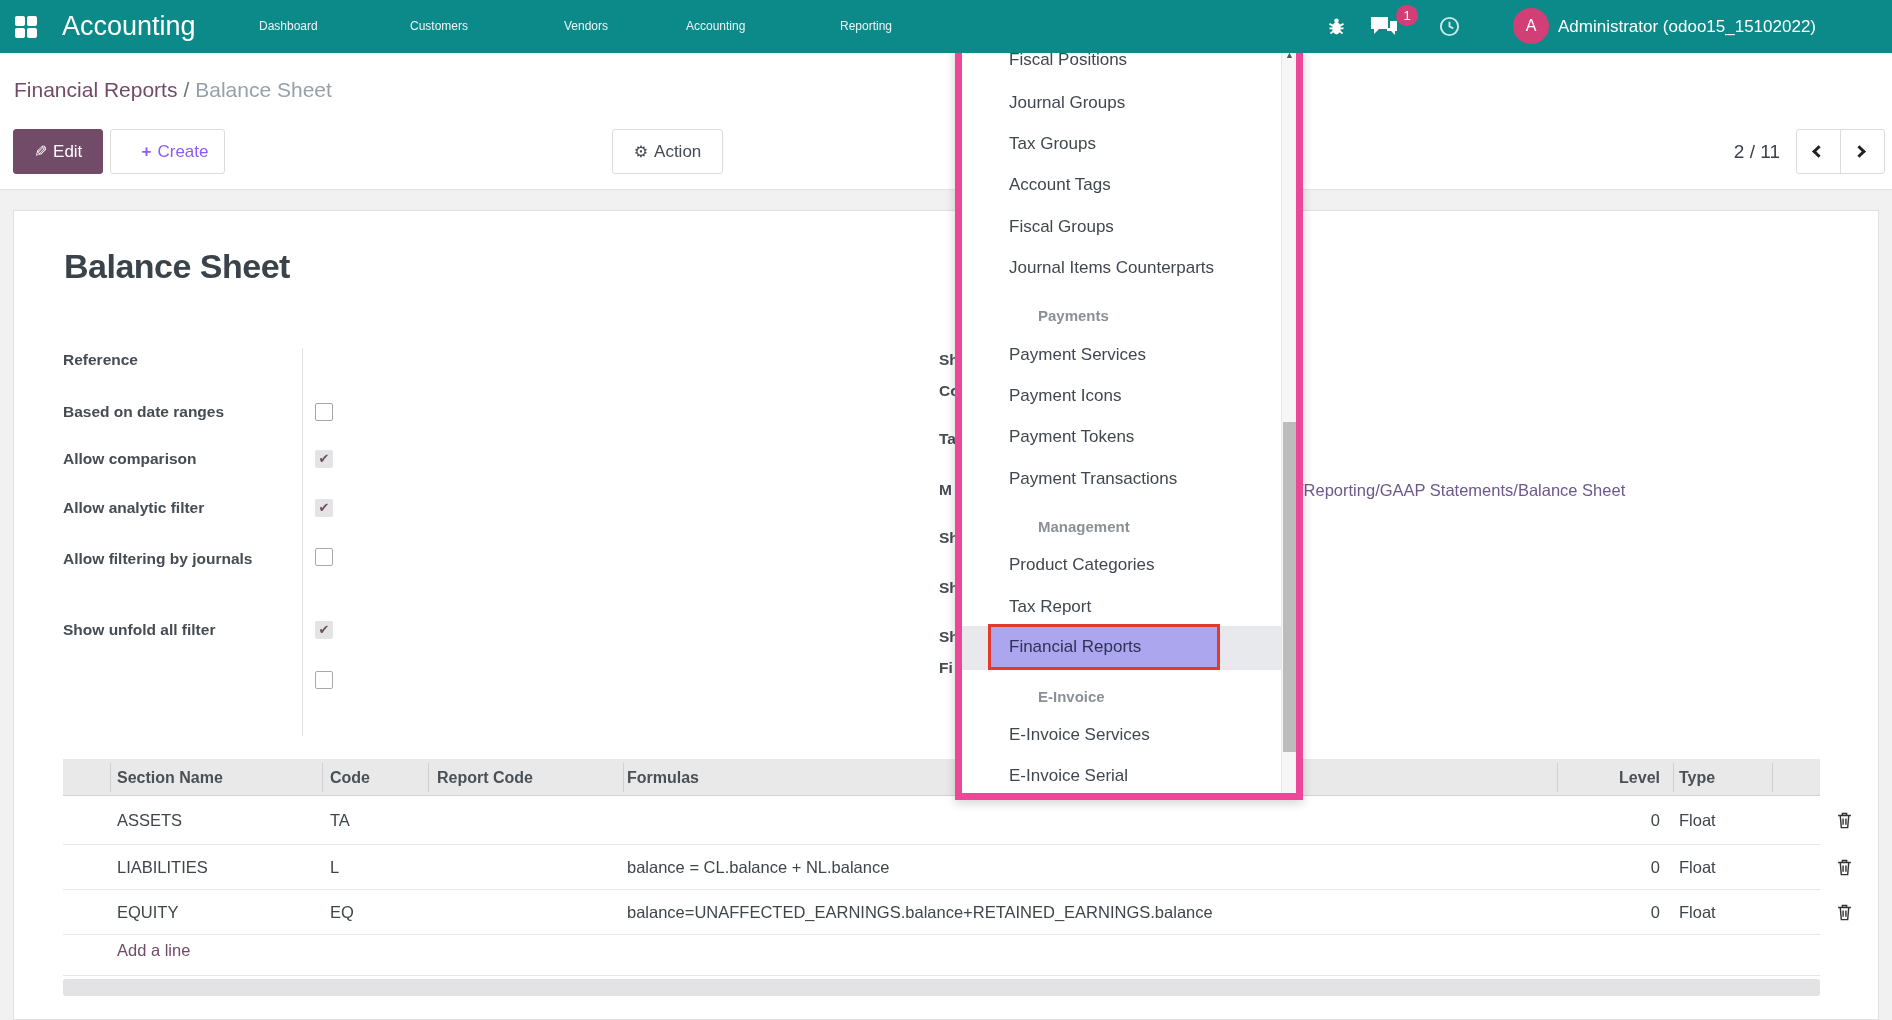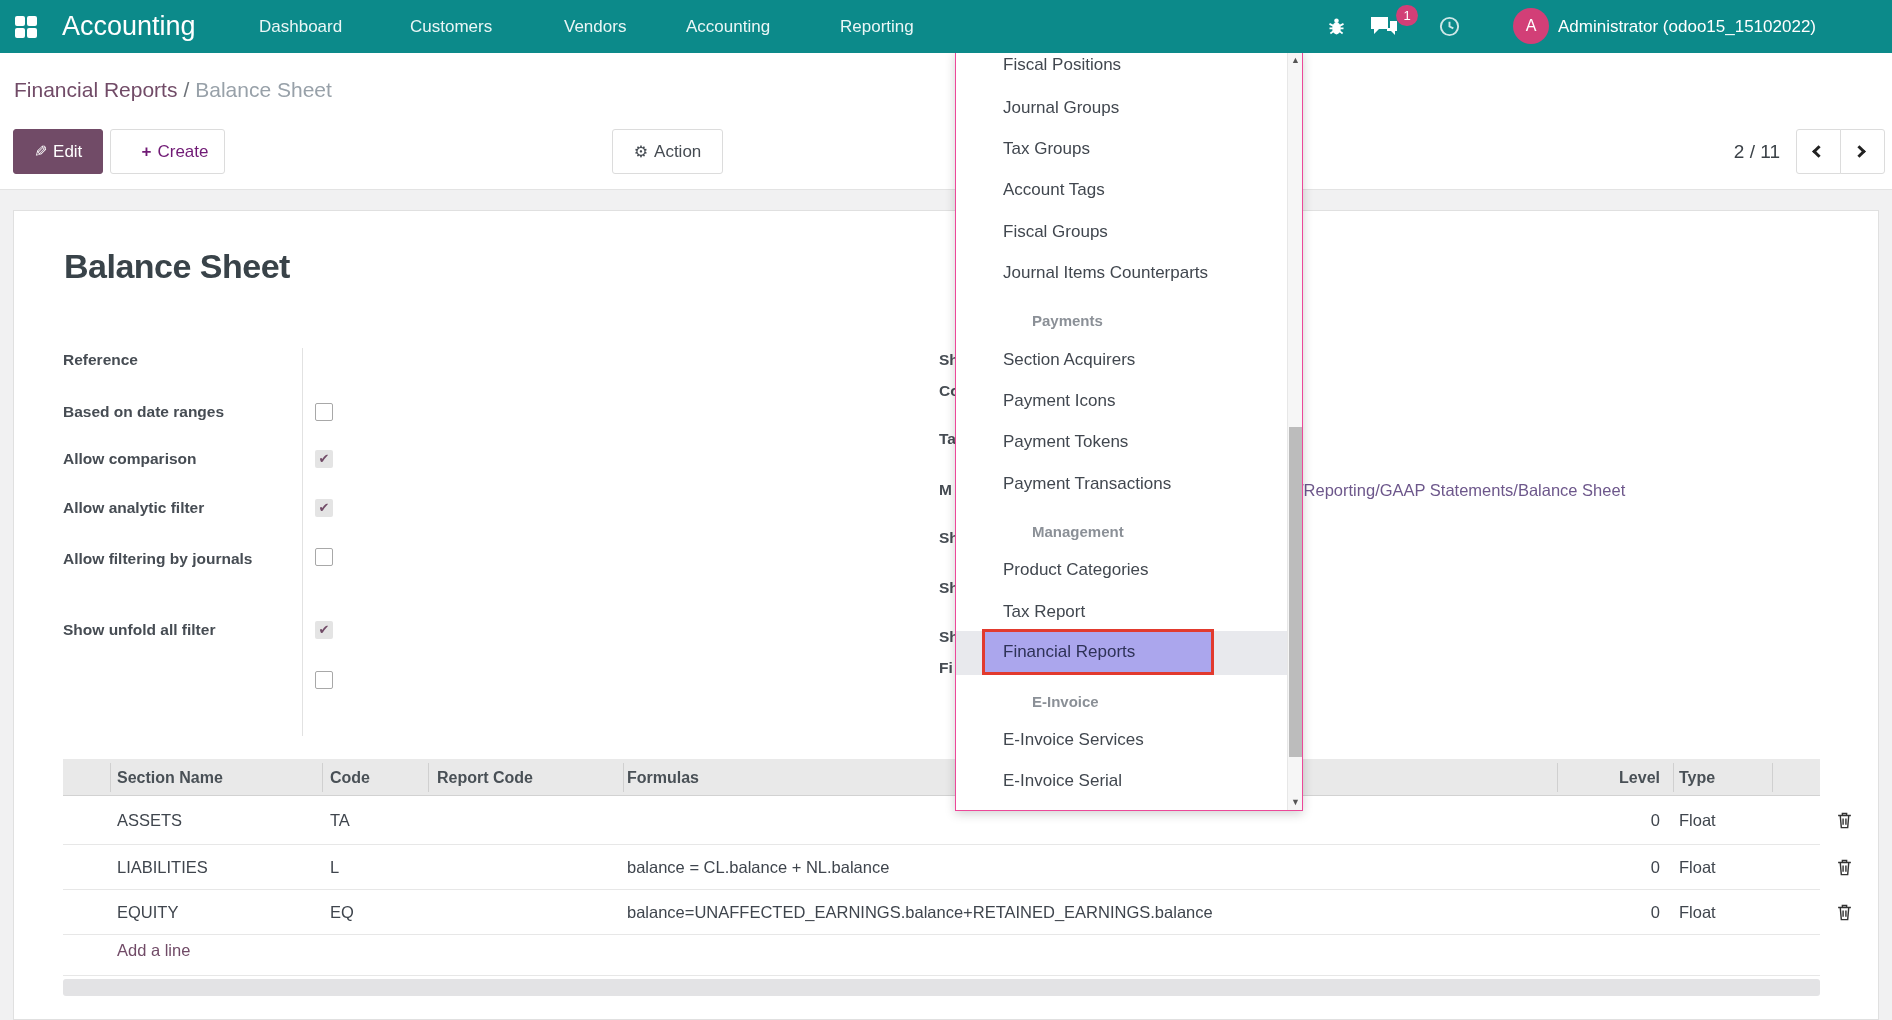--- a/index.html
+++ b/index.html
@@ -7,38 +7,38 @@
   .stage{position:relative;width:1892px;height:1020px;overflow:hidden;
          font-family:"Liberation Sans","DejaVu Sans",sans-serif;color:#3f454d;}
   .abs{position:absolute;}
 
   
   .navbar{position:absolute;left:0;top:0;width:1892px;height:53px;background:#0c8a8a;z-index:60;}
   .brand{position:absolute;left:62px;top:0;height:53px;line-height:53px;color:#fff;font-size:27px;}
   .grid-icon{position:absolute;left:15px;top:16px;width:22px;height:22px;display:grid;
              grid-template-columns:10px 10px;grid-template-rows:10px 10px;gap:2px;}
   .grid-icon div{background:#fff;border-radius:2px;}
-  .nav-item{position:absolute;top:0;height:53px;line-height:53px;color:#eaf6f6;font-size:17px;cursor:pointer;}
+  .nav-item{position:absolute;top:0;height:53px;line-height:53px;color:#eaf6f6;font-size:12px;cursor:pointer;}
   .nav-item.active{background:rgba(0,0,0,0.14);text-align:center;color:#fff;}
   .badge{position:absolute;left:1396px;top:5px;min-width:22px;height:21px;border-radius:11px;
          background:#d23f77;color:#fff;font-size:13px;line-height:21px;text-align:center;padding:0 4px;}
   .avatar{position:absolute;left:1513px;top:8px;width:36px;height:36px;border-radius:50%;
           background:#d23f77;color:#fff;font-size:16px;line-height:36px;text-align:center;}
   .user-name{position:absolute;left:1558px;top:0;height:53px;line-height:53px;font-size:17px;color:#fff;}
 
   
   .control-panel{position:absolute;left:0;top:53px;width:1892px;height:137px;background:#fff;border-bottom:1px solid #e3e3e3;}
   .breadcrumb{position:absolute;left:14px;top:78px;font-size:21px;}
   .bc-parent{color:#714B67;cursor:pointer;}
   .bc-sep{color:#6d7278;margin:0 6px;}
   .bc-current{color:#98a1a9;}
   .btn{position:absolute;top:129px;height:45px;border-radius:3px;font-size:17px;line-height:43px;
        text-align:center;cursor:pointer;}
   .btn-edit{left:13px;width:90px;background:#714B67;color:#fff;border:1px solid #714B67;}
-  .btn-create{left:110px;width:115px;background:#fff;color:#701a75;border:1px solid #dcdcdc;padding-left:15px;}
+  .btn-create{left:110px;width:115px;background:#fff;color:#8b5cf6;border:1px solid #dcdcdc;padding-left:15px;}
   .btn-action{left:612px;width:111px;background:#fff;color:#454b52;border:1px solid #dcdcdc;}
   .pencil{display:inline-block;transform:scaleX(-1);margin-right:6px;font-size:16px;}
   .plus{font-weight:bold;margin-right:6px;}
   .gear{margin-right:6px;font-size:16px;}
   .pager-text{position:absolute;left:1690px;top:129px;width:90px;height:45px;line-height:45px;
               text-align:right;font-size:19px;color:#3c4248;}
   .pager-btn{position:absolute;top:129px;width:45px;height:45px;background:#fff;border:1px solid #dcdcdc;cursor:pointer;}
   .pager-prev{left:1796px;border-radius:3px 0 0 3px;}
   .pager-next{left:1840px;border-radius:0 3px 3px 0;}
   .chev{position:absolute;left:17px;top:17px;width:9px;height:9px;border-left:3px solid #222;border-bottom:3px solid #222;}
@@ -63,22 +63,22 @@
   .th-sep{position:absolute;top:4px;width:1px;height:29px;background:#d0d0d0;}
   .trow{position:absolute;left:63px;width:1757px;background:#fff;border-bottom:1px solid #e7e7e7;z-index:2;}
   .td{position:absolute;top:0;font-size:16.5px;color:#3f454d;white-space:nowrap;}
   .td-level{text-align:right;width:100px;}
   .trash{position:absolute;left:1773px;cursor:pointer;}
   .add-line{position:absolute;left:117px;top:941px;font-size:16.5px;color:#714B67;cursor:pointer;z-index:2;}
   .tbl-bottom-line{position:absolute;left:63px;top:975px;width:1757px;height:1px;background:#e7e7e7;}
   .hscroll{position:absolute;left:63px;top:979px;width:1757px;height:17px;background:#e3e3e5;border-radius:3px;z-index:2;}
 
   
-  .dropdown{position:absolute;left:955px;top:51px;width:348px;height:760px;background:#fff;
-            border:1px solid #ec4899;box-shadow:0 3px 10px rgba(0,0,0,0.18);z-index:50;overflow:hidden;}
+  .dropdown{position:absolute;left:955px;top:40px;width:348px;height:760px;background:#fff;
+            border:7px solid #ec4899;box-shadow:0 3px 10px rgba(0,0,0,0.18);z-index:50;overflow:hidden;}
   .dd-item{position:absolute;left:47px;height:28px;line-height:28px;font-size:17px;color:#41474f;cursor:pointer;white-space:nowrap;}
   .dd-header{position:absolute;left:32px;height:28px;line-height:28px;font-size:15px;font-weight:bold;color:#8b9097;white-space:nowrap;margin-left:44px;}
   .dd-hl-row{position:absolute;left:0;top:579px;width:331px;height:44px;background:#e8e9ed;}
   .dd-red-box{position:absolute;left:26px;top:577px;width:232px;height:46px;border:3px solid #e23a2e;
               background:#aba6ed;cursor:pointer;}
   .dd-red-box span{display:block;margin-left:18px;line-height:40px;font-size:17px;color:#2e3257;white-space:nowrap;}
   .dd-scroll{position:absolute;right:0;top:0;width:15px;height:758px;background:#f6f6f6;border-left:1px solid #e7e7e7;}
   .dd-thumb{position:absolute;left:1px;top:375px;width:13px;height:330px;background:#bcbcbc;cursor:pointer;}
   .dd-arrow{position:absolute;left:0;width:15px;font-size:9px;color:#555;text-align:center;cursor:pointer;}
   svg{display:block;}
@@ -231,21 +231,21 @@
   <div class="dropdown">
     <div class="dd-hl-row"></div>
 
     <div class="dd-item" style="top:-1px;">Fiscal Positions</div>
     <div class="dd-item" style="top:42px;">Journal Groups</div>
     <div class="dd-item" style="top:83px;">Tax Groups</div>
     <div class="dd-item" style="top:124px;">Account Tags</div>
     <div class="dd-item" style="top:166px;">Fiscal Groups</div>
     <div class="dd-item" style="top:207px;">Journal Items Counterparts</div>
     <div class="dd-header" style="top:255px;">Payments</div>
-    <div class="dd-item" style="top:294px;">Section Acquirers</div>
+    <div class="dd-item" style="top:294px;">Payment Services</div>
     <div class="dd-item" style="top:335px;">Payment Icons</div>
     <div class="dd-item" style="top:376px;">Payment Tokens</div>
     <div class="dd-item" style="top:418px;">Payment Transactions</div>
     <div class="dd-header" style="top:466px;">Management</div>
     <div class="dd-item" style="top:504px;">Product Categories</div>
     <div class="dd-item" style="top:546px;">Tax Report</div>
 
     <div class="dd-red-box">
       <span>Financial Reports</span>
     </div>

